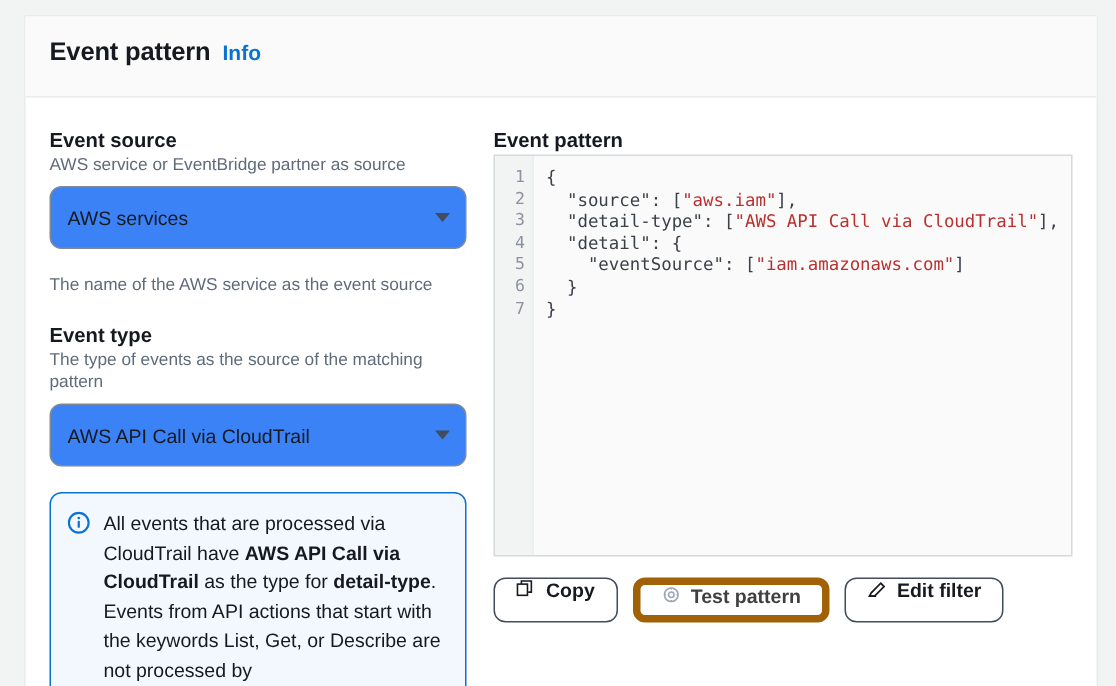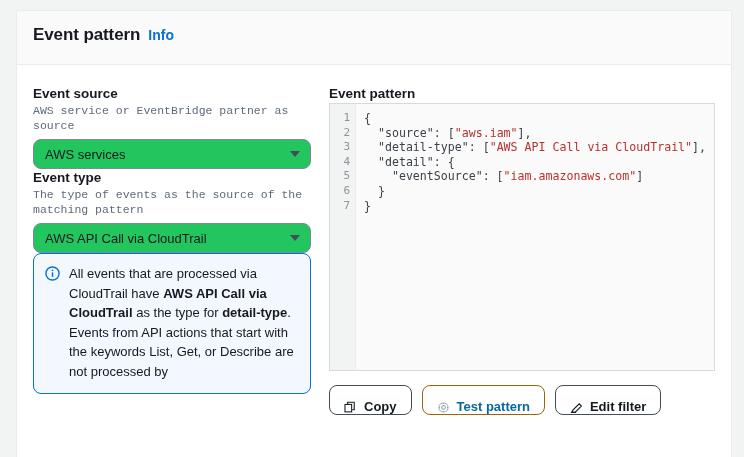--- a/index.html
+++ b/index.html
@@ -61,42 +61,42 @@
   .col-left {
     width: 278px;
     flex: 0 0 278px;
   }
   .col-right {
     flex: 1 1 auto;
     min-width: 0;
   }
 
   .field {
+    margin-bottom: 17px;
   }
   .field-label {
     font-size: 13.5px;
     font-weight: bold;
     color: #16191f;
     line-height: 17px;
     margin-bottom: 1px;
   }
   .field-desc {
     font-size: 11.5px;
     color: #5f6b7a;
     line-height: 15px;
     margin-bottom: 6px;
-    font-family: Liberation Mono, monospace;
   }
 
   .select {
     position: relative;
-    height: 30px;
+    height: 42px;
     border: 1px solid #7d8998;
     border-radius: 8px;
-    background: #22c55e;
+    background: #3b82f6;
     display: flex;
     align-items: center;
     padding: 0 30px 0 11px;
     box-sizing: border-box;
     cursor: pointer;
     font-size: 13px;
     color: #16191f;
   }
   .select-value {
     white-space: nowrap;
@@ -177,36 +177,36 @@
   .btn-row {
     display: flex;
     gap: 10px;
     margin-top: 14px;
   }
   .btn {
     height: 30px;
     border-radius: 8px;
     background: #ffffff;
     display: inline-flex;
-    align-items: flex-end;
+    align-items: flex-start;
     gap: 7px;
     padding: 0 14px;
     box-sizing: border-box;
     font-size: 13px;
     font-weight: bold;
     cursor: pointer;
     white-space: nowrap;
   }
   .btn-normal {
     border: 1px solid #414d5c;
     color: #16191f;
   }
   .btn-disabled {
-    border: 1px solid #a16207;
-    color: #0369a1;
+    border: 5px solid #a16207;
+    color: #404040;
     cursor: default;
   }
 </style>
 </head>
 <body>
 
 <div class="panel">
 
   <div class="panel-header">
     <span class="panel-title">Event pattern</span>
@@ -220,20 +220,21 @@
       <div class="field">
         <div class="field-label">Event source</div>
         <div class="field-desc">AWS service or EventBridge partner as source</div>
         <div class="select">
           <span class="select-value">AWS services</span>
           <span class="caret"></span>
         </div>
       </div>
 
       <div class="field">
+        <div class="field-desc">The name of the AWS service as the event source</div>
       </div>
 
       <div class="field">
         <div class="field-label">Event type</div>
         <div class="field-desc">The type of events as the source of the matching pattern</div>
         <div class="select">
           <span class="select-value">AWS API Call via CloudTrail</span>
           <span class="caret"></span>
         </div>
       </div>

